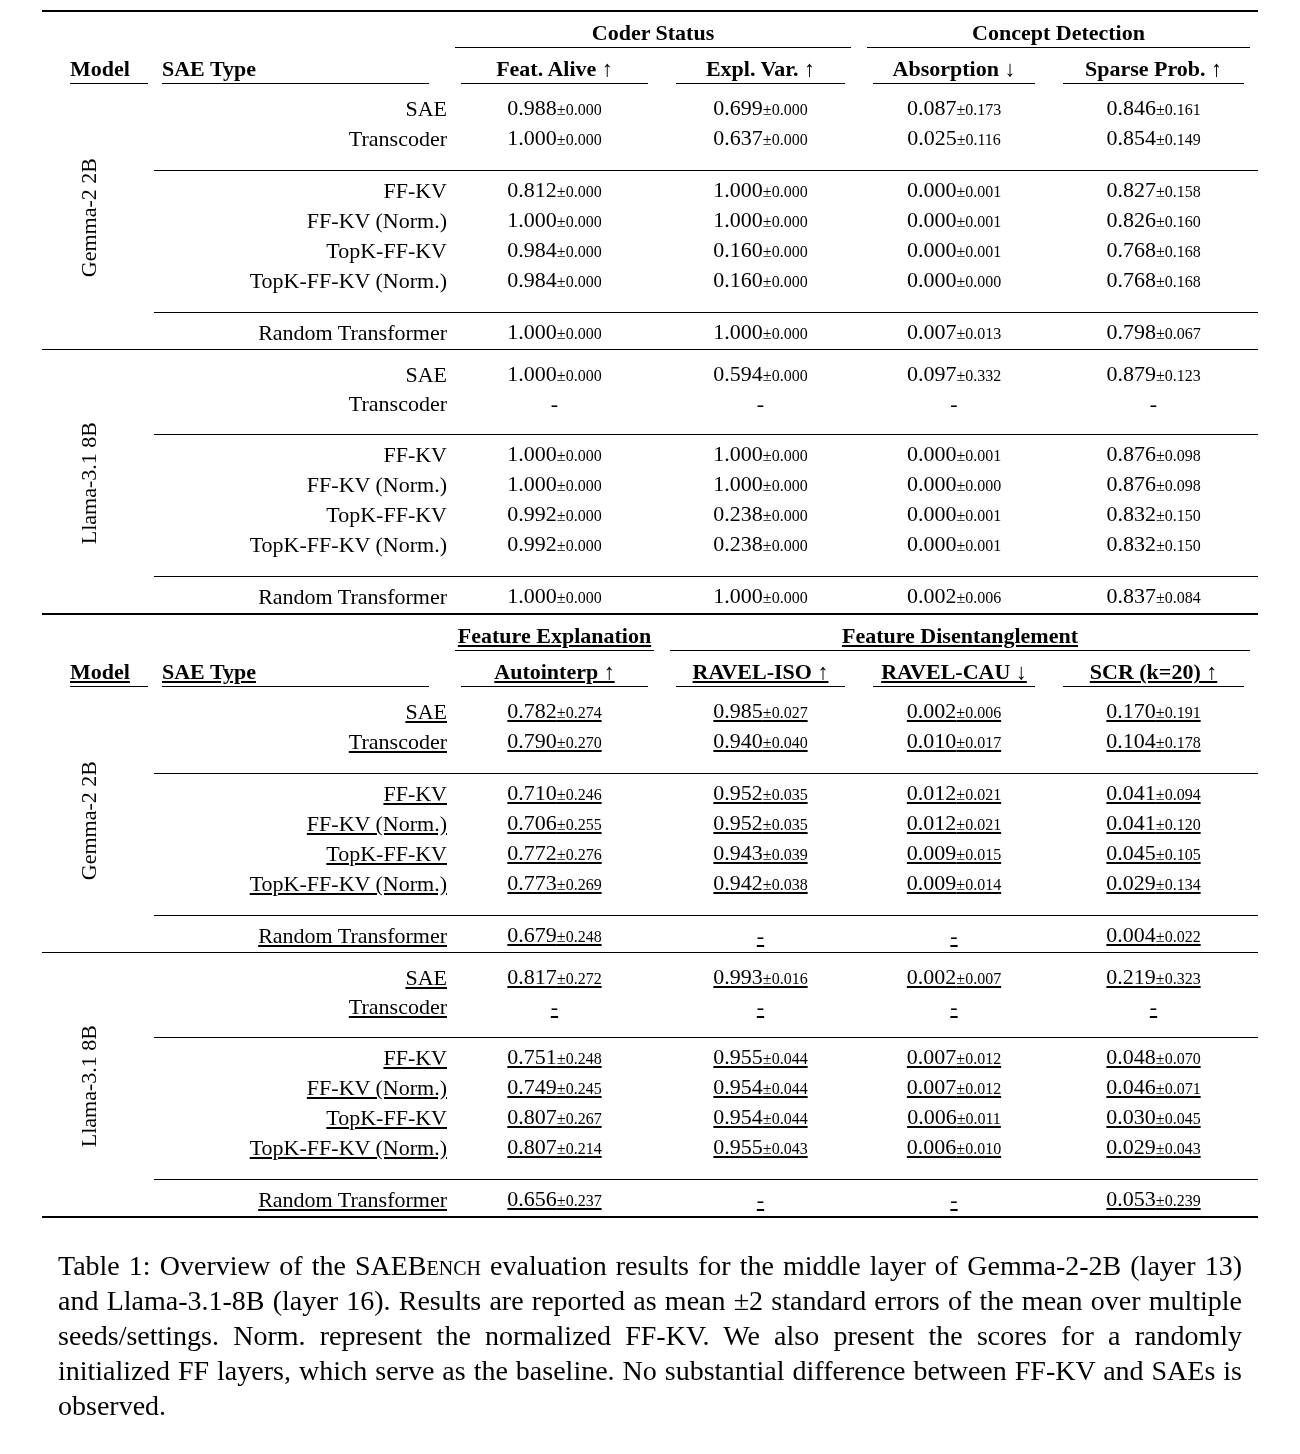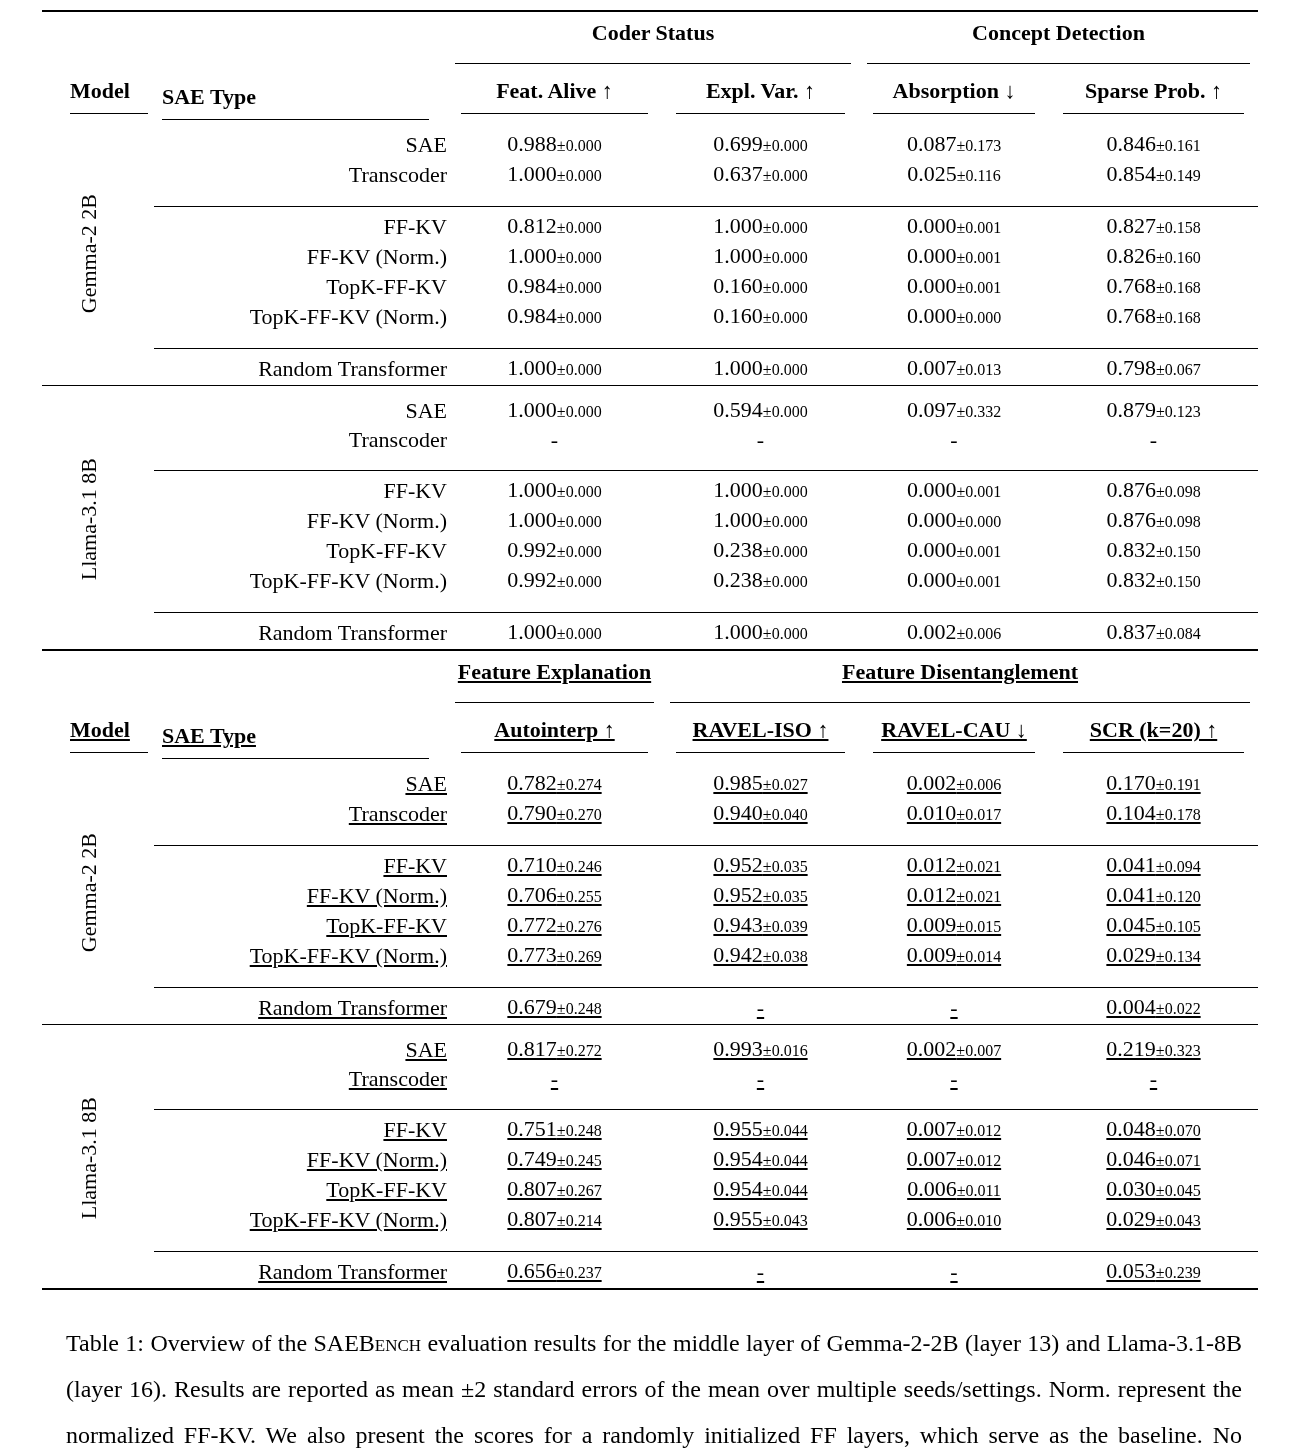--- a/index.html
+++ b/index.html
@@ -24,33 +24,33 @@
   th, td {
     font-size: 22px;
     line-height: 28px;
     padding: 0;
     vertical-align: middle;
   }
   thead th { font-weight: bold; padding-top: 7px; }
 
   .ghd {
     text-align: center;
-    padding-bottom: 16px;
+    padding-bottom: 0;
     border-bottom: 1.2px solid #000;
     margin: 0 8px;
     white-space: nowrap;
   }
   .chd {
     text-align: center;
-    padding-bottom: 8px;
+    padding-bottom: 0;
     border-bottom: 1.2px solid #000;
     margin: 0 14px;
     white-space: nowrap;
   }
-  .chd.left { text-align: left; margin: 12px 18px 0 8px; }
+  .chd.left { text-align: left; margin: 0 18px 0 8px; }
   .colhead-row th:first-child .chd { margin: 0 6px 0 28px; }
 
   tbody > tr:first-child > td { padding-top: 10px; }
   tbody > tr:last-child  > td { padding-bottom: 1px; }
   tbody.divider { border-bottom: 1.6px solid #000; }
 
   td.model-cell { text-align: center; vertical-align: middle; padding-right: 18px; }
   .vertical {
     display: inline-block;
     writing-mode: vertical-rl;
@@ -59,23 +59,23 @@
     font-size: 22px;
   }
   td.type-cell { text-align: right; padding-left: 8px; white-space: nowrap; }
   td.val-cell  { text-align: center; white-space: nowrap; }
   .err { font-size: 16px; }
 
   tr.sep > td { height: 22px; padding: 0 !important; }
   .sepline { border-top: 1.2px solid #000; height: 0; margin-top: 10px; }
 
   .caption {
-    margin: 30px 16px 0 24px;
-    font-size: 24px;
-    line-height: 46px;
+    margin: 30px 16px 0 16px;
+    font-size: 28px;
+    line-height: 35px;
     text-align: justify;
   }
   .smallcaps { font-variant: small-caps; }
 </style>
 </head>
 <body>
 
 <div class="page">
   <div data-table-index="0">
       <table>

